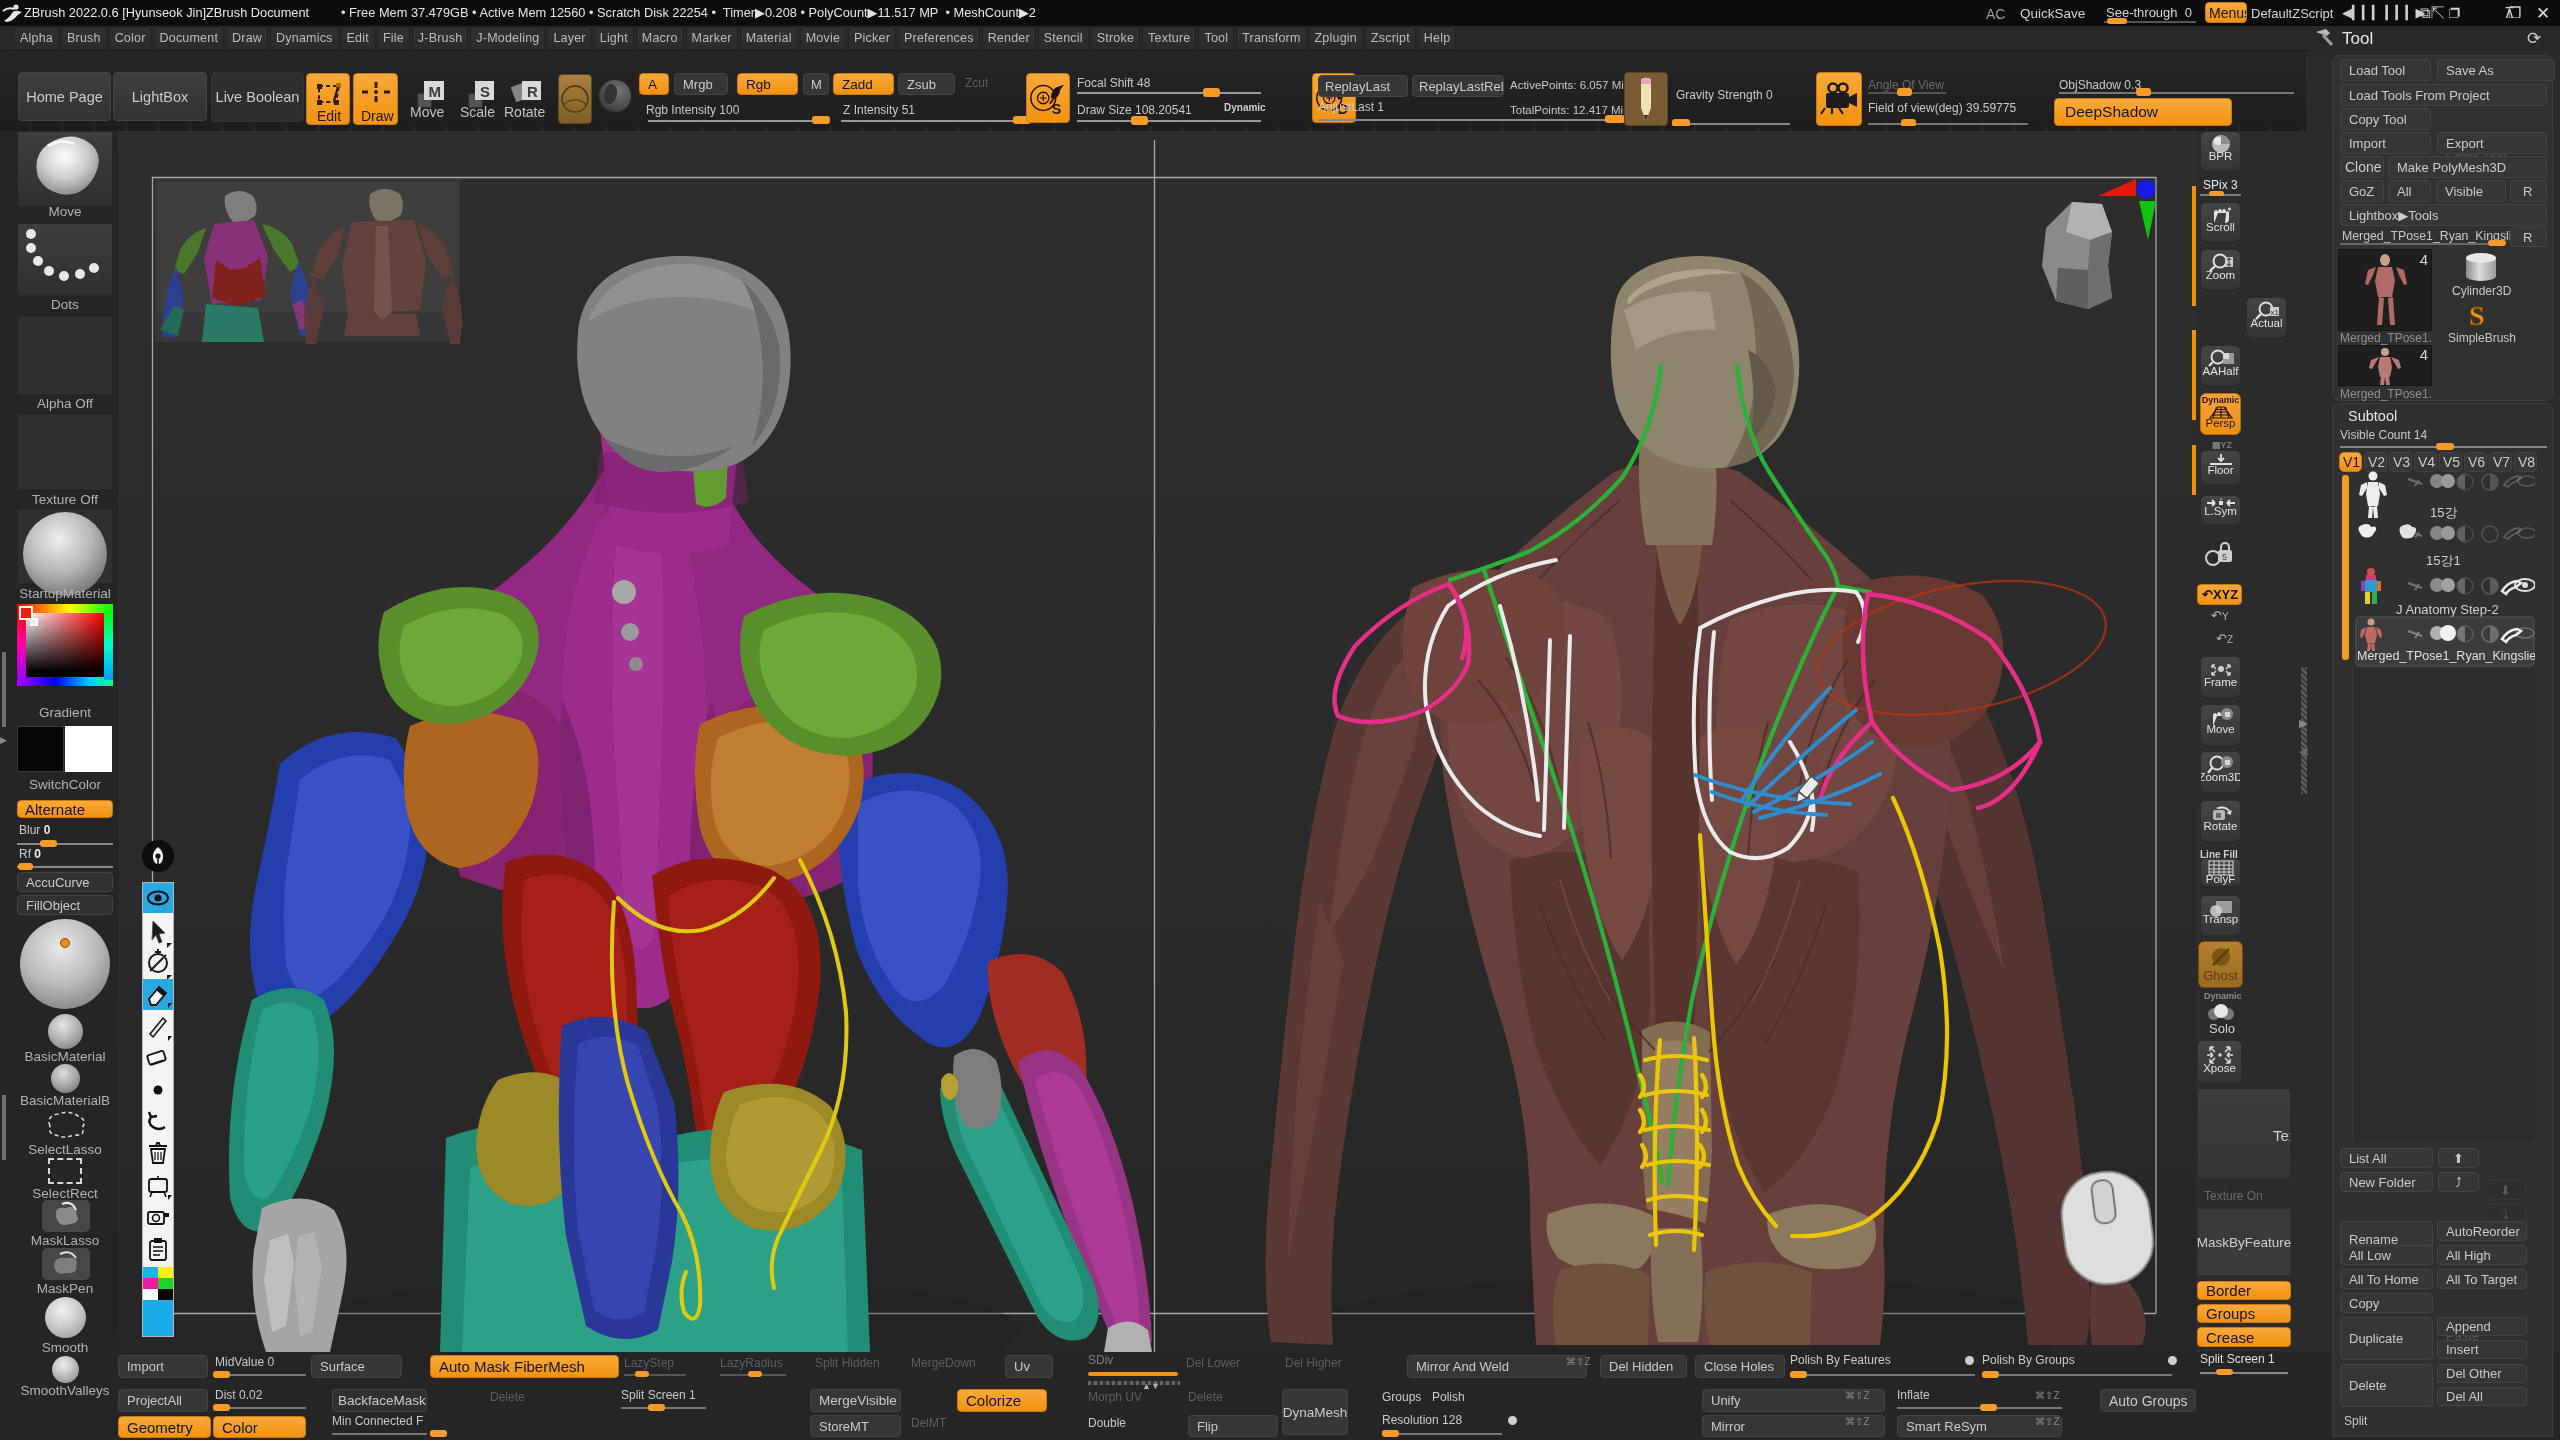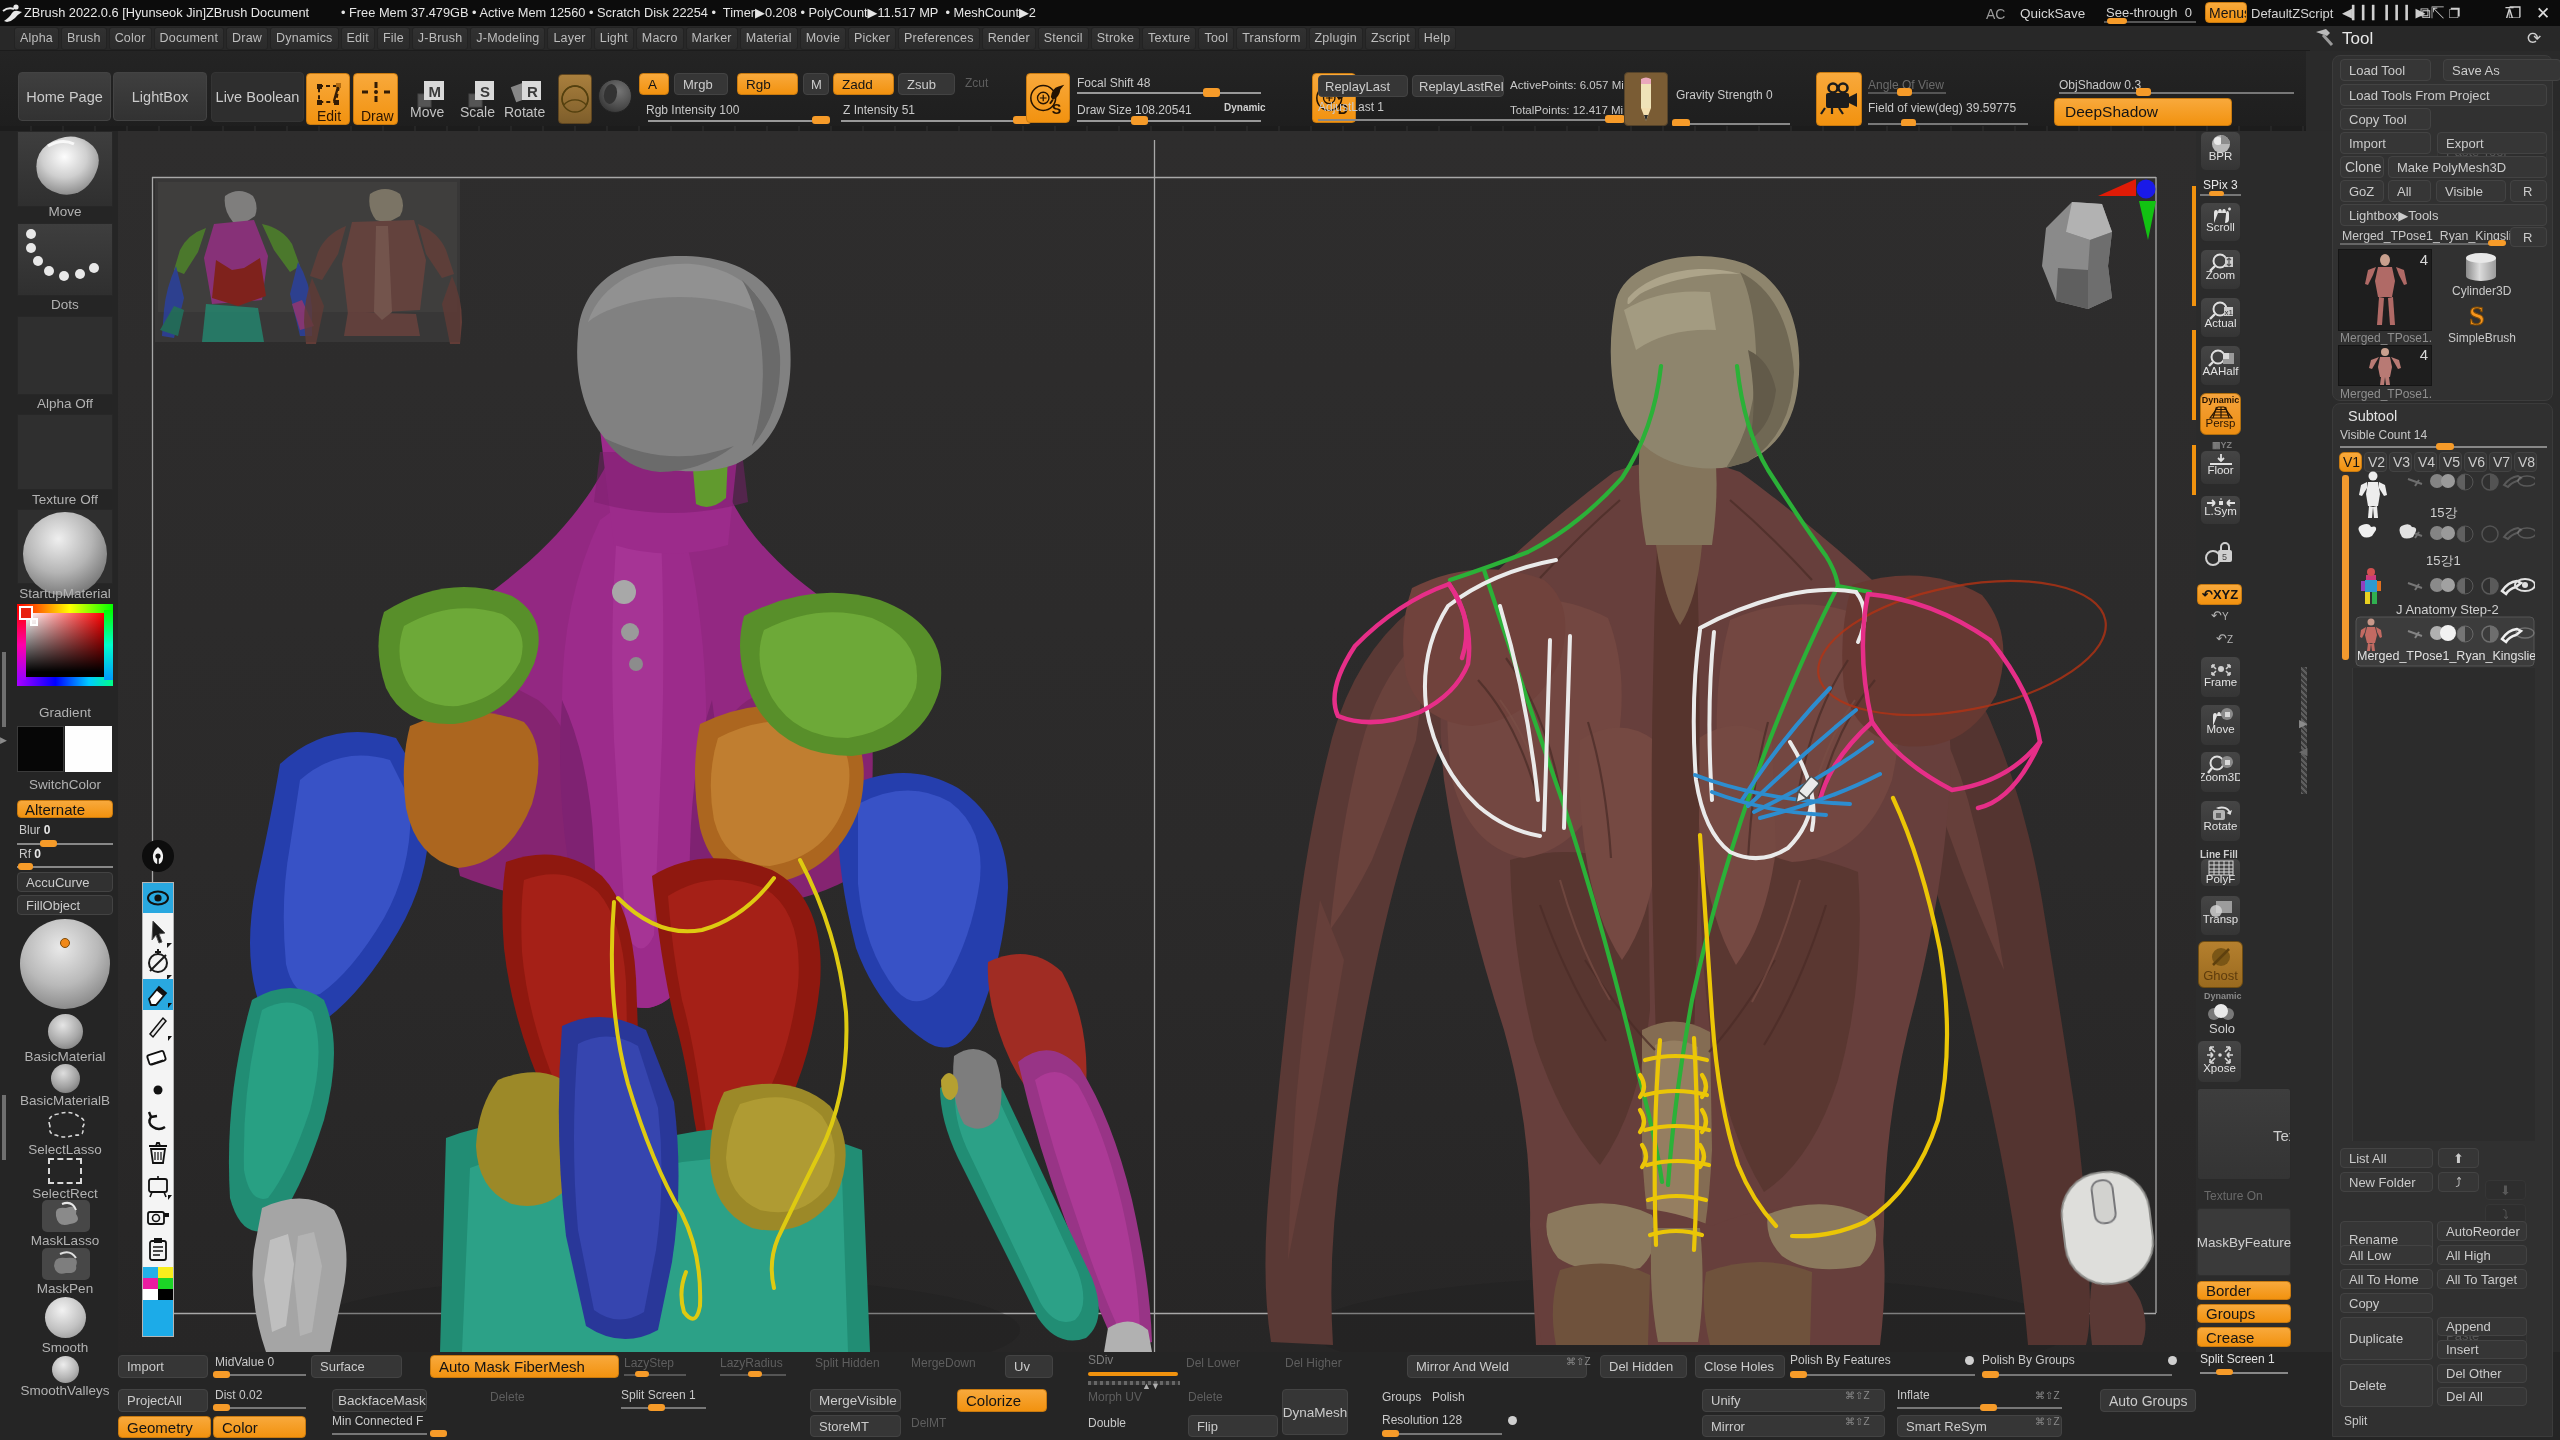--- a/index.html
+++ b/index.html
@@ -662,21 +662,21 @@
       </div>
     <div class="vb" style="top:249px;height:41px;">
         <svg width="26" height="20" style="margin-top:3px;">
           <circle cx="12" cy="8" r="6.5" fill="none" stroke="#e0e0e0" stroke-width="2"></circle>
           <path d="M7 13 L2 18" stroke="#e0e0e0" stroke-width="2.4"></path>
           <rect x="17" y="4" width="8" height="10" fill="#cdcdcd"></rect>
           <path d="M21 5 v8 M19 7 l2-2 2 2 M19 11 l2 2 2-2" stroke="#555" stroke-width="1.2" fill="none"></path>
         </svg>
         <span style="margin-top:-4px;">Zoom</span>
       </div>
-    <div class="vb" style="top:297px;height:41px;">
+    <div class="vb" style="top:297px;height:41px;margin-left:46px;">
         <svg width="26" height="20" style="margin-top:3px;">
           <circle cx="12" cy="8" r="6.5" fill="none" stroke="#e0e0e0" stroke-width="2"></circle>
           <path d="M7 13 L2 18" stroke="#e0e0e0" stroke-width="2.4"></path>
           <rect x="16" y="6" width="9" height="9" fill="#cdcdcd"></rect>
           <text x="16.5" y="13.5" font-size="8" fill="#333" font-family="Liberation Sans">x1</text>
         </svg>
         <span style="margin-top:-4px;">Actual</span>
       </div>
     <div class="vb" style="top:345px;height:41px;">
         <svg width="26" height="20" style="margin-top:3px;">
@@ -826,21 +826,21 @@
     <div class="abs" style="left:2310px;top:26px;width:250px;height:25px;background:#282828;"></div>
     <div class="abs" style="left:2313px;top:28px;width:22px;height:20px;"><svg width="22" height="20">
           <path d="M3 4 l10 -3 4 4 -3 3 z" fill="#b9b9b9"></path>
           <path d="M10 7 L19 17" stroke="#9a9a9a" stroke-width="3"></path>
         </svg></div>
     <div class="t" style="left:2342px;top:29px;font-size:17px;color:#e8e8e8;">Tool</div>
     <div class="t" style="left:2527px;top:28px;font-size:17px;color:#cfcfcf;">⟳</div>
 
     <div class="abs" style="left:2332px;top:55px;width:221px;height:346px;background:#313131;border:1px solid #3c3c3c;border-radius:8px;"></div>
     <div class="b" style="left:2340px;top:59px;width:91px;height:22px;">Load Tool</div>
-    <div class="b" style="left:2437px;top:59px;width:118px;height:22px;margin-left:6px;">Save As</div>
+    <div class="b" style="left:2437px;top:59px;width:118px;height:22px;">Save As</div>
     <div class="b" style="left:2340px;top:84px;width:207px;height:22px;">Load Tools From Project</div>
     <div class="b" style="left:2340px;top:108px;width:91px;height:22px;">Copy Tool</div>
     <div class="b dimb" style="left:2437px;top:108px;width:110px;height:22px;">Paste Tool</div>
     <div class="b" style="left:2340px;top:132px;width:91px;height:22px;">Import</div>
     <div class="b" style="left:2437px;top:132px;width:110px;height:22px;">Export</div>
     <div class="b" style="left:2340px;top:156px;width:44px;height:22px;padding-left:4px;font-size:14px;">Clone</div>
     <div class="b" style="left:2388px;top:156px;width:159px;height:22px;">Make PolyMesh3D</div>
     <div class="b" style="left:2340px;top:180px;width:44px;height:22px;">GoZ</div>
     <div class="b" style="left:2388px;top:180px;width:43px;height:22px;">All</div>
     <div class="b" style="left:2436px;top:180px;width:70px;height:22px;">Visible</div>

